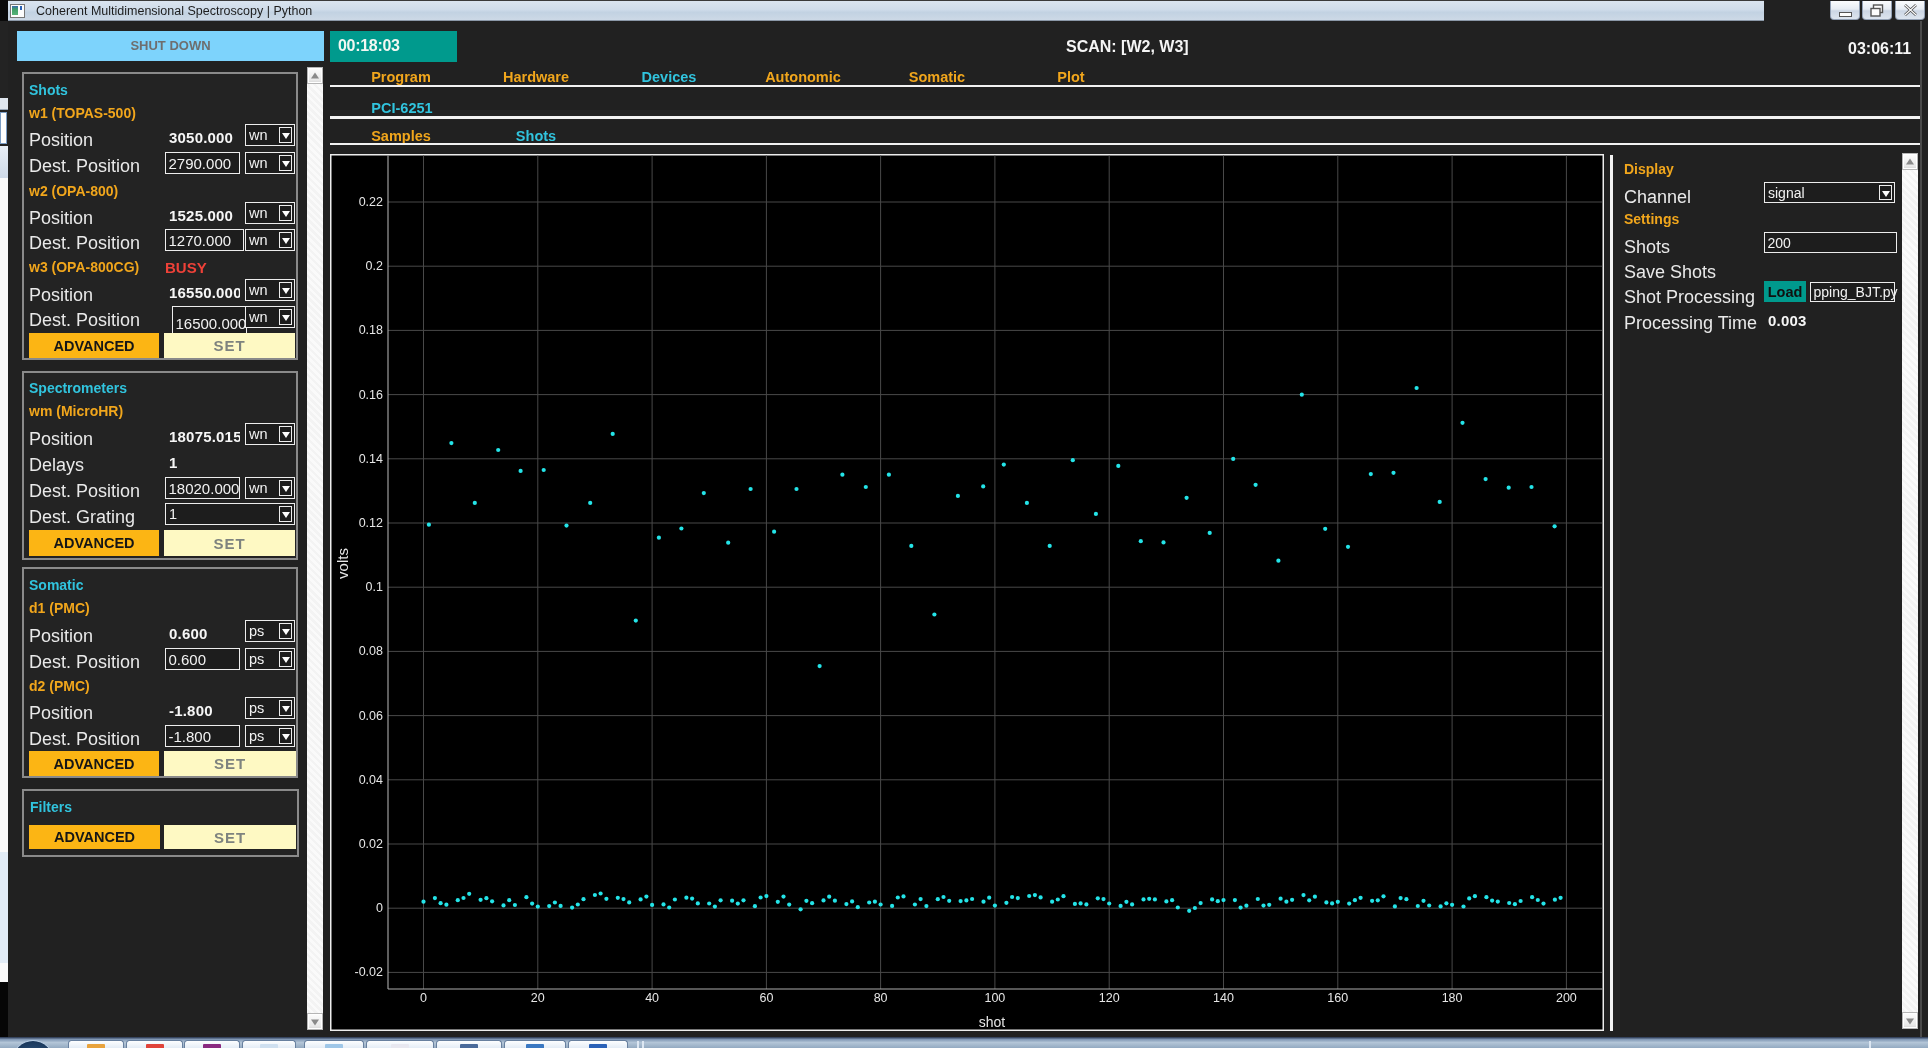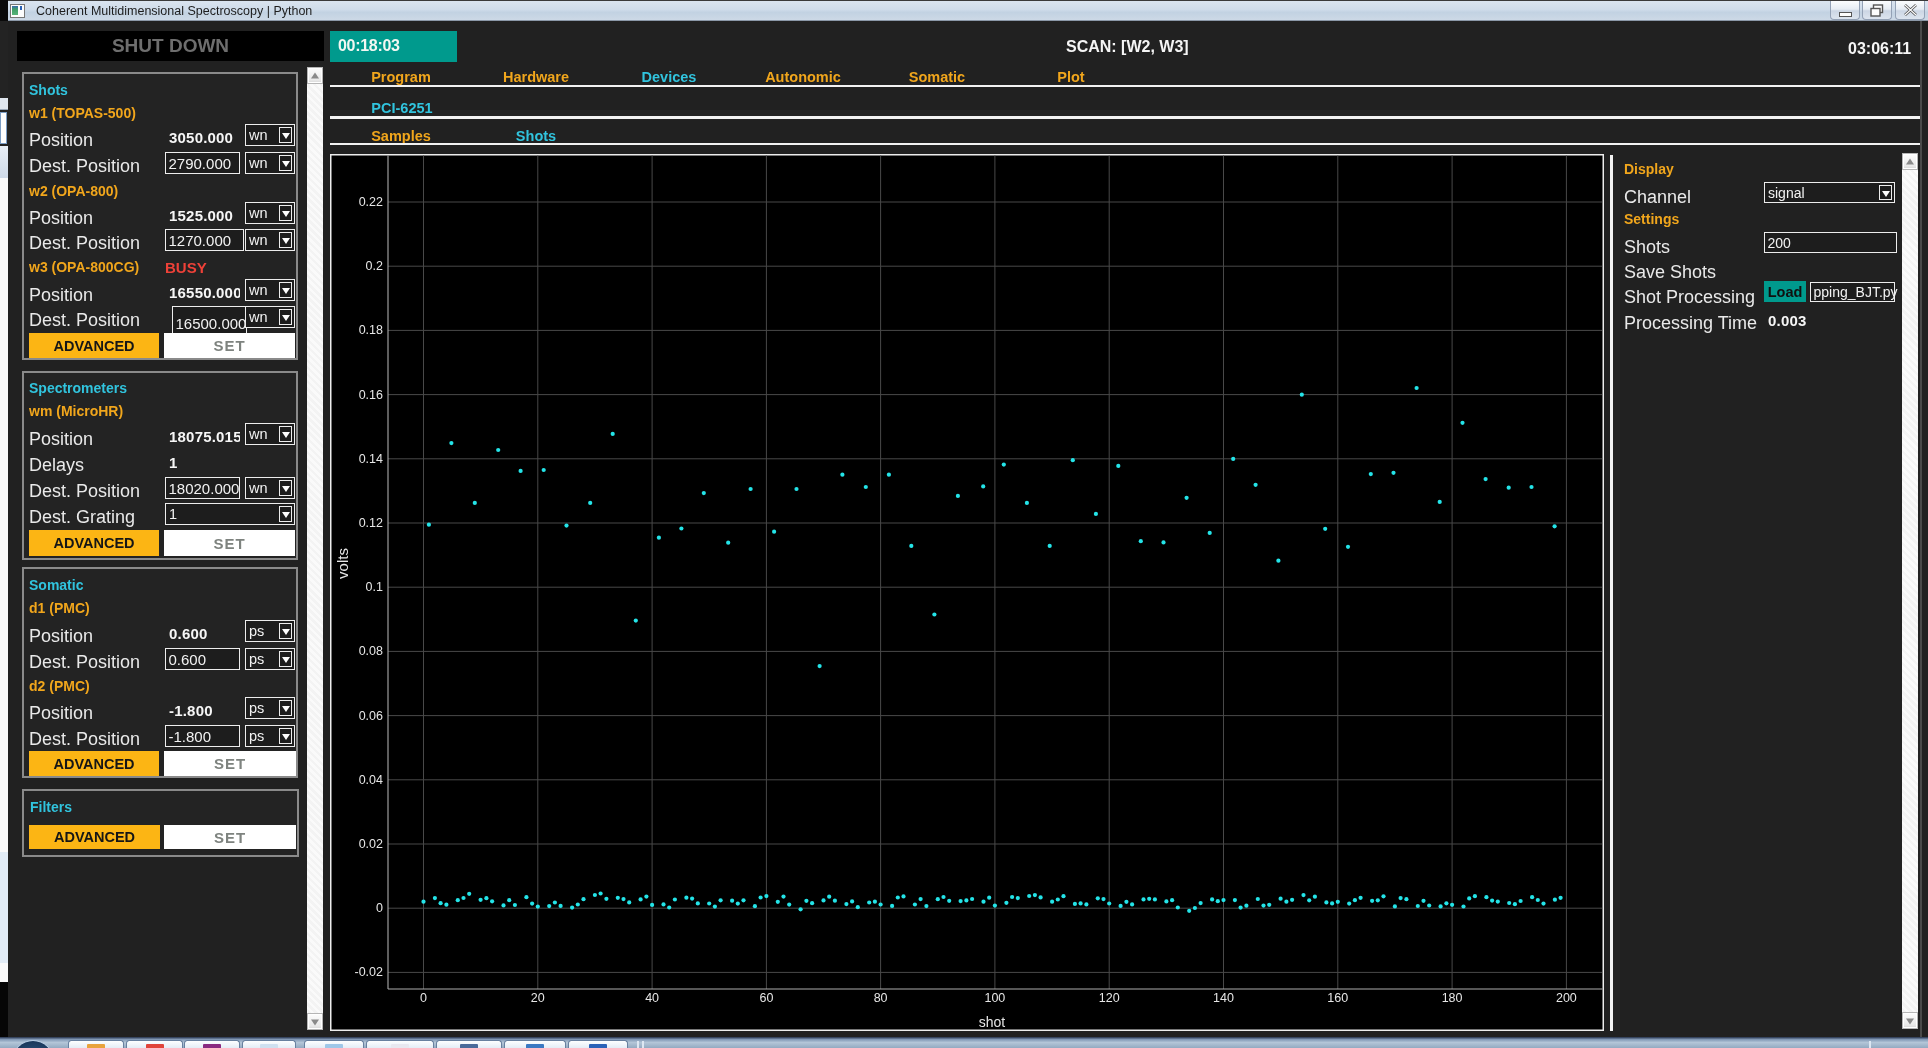--- a/index.html
+++ b/index.html
@@ -1,17 +1,17 @@
 <!DOCTYPE html>
 <html><head><meta charset="utf-8"><style>
 * { margin:0; padding:0; box-sizing:border-box; }
 html,body { width:1928px; height:1048px; overflow:hidden; background:#212121;
   font-family:"Liberation Sans", sans-serif; }
 #stage { position:relative; width:1928px; height:1048px; }
-#titlebar { position:absolute; left:0; top:0; width:1928px; height:21px;
+#titlebar { position:absolute; left:0; top:0; width:1764px; height:21px;
   background:linear-gradient(180deg,#dae4ef 0%,#cfdcea 45%,#c2d2e2 60%,#cdd9e6 100%);
   border-top:1px solid #3a3a3a; border-bottom:1px solid #8b98a8; }
 #tblack { position:absolute; left:0; top:0; width:8px; height:22px; background:#0a0a0a; }
 #ticon { position:absolute; left:10px; top:3px; width:15px; height:14px; background:#fdfdfd; border:1px solid #777; }
 #ticon div { position:absolute; left:1px; top:1px; width:6px; height:9px; background:linear-gradient(180deg,#3a6ab0 0%,#3f9e68 35%,#57b478 100%); }
 #ticon i { position:absolute; right:2px; top:1px; width:2px; height:4px; background:#2a62b8; }
 #ttext { position:absolute; left:36px; top:3px; font-size:12.5px; color:#1d1d1d; }
 .wbtn { position:absolute; top:0px; width:30px; height:19px;
   background:linear-gradient(180deg,#fbfdfe 0%,#e7edf4 45%,#ccd6e4 55%,#dde5ef 100%);
   border:1px solid #93a1b5; border-top:none; border-radius:0 0 4px 4px;
@@ -20,43 +20,43 @@
 .lwhite { position:absolute; background:#fafafa; }
 #taskbar { position:absolute; left:0; top:1037px; width:1928px; height:11px;
   background:linear-gradient(180deg,#23304a 0%,#8299b6 22%,#b3c5d7 50%,#a0b5ca 80%,#93a9c1 100%); }
 #orb { position:absolute; left:12px; top:3px; width:42px; height:21px; border-radius:50% 50% 0 0/100% 100% 0 0;
   background:radial-gradient(circle at 50% 130%, #8ec8f0 0%, #25476e 55%, #122b4a 100%);
   border:1.5px solid #b8cde4; border-bottom:none; }
 .tkb { position:absolute; top:3px; height:8px; background:linear-gradient(180deg,#fdfeff 0%,#e4edf6 100%);
   border:1px solid #68809f; border-bottom:none; border-radius:3.5px 3.5px 0 0; }
 .tki { width:18px; height:5px; margin:2.5px auto 0; border-radius:1px; }
 .tksep { position:absolute; top:4px; width:1.5px; height:7px; background:#dde7f2; }
-#shutdown { position:absolute; left:17px; top:31px; width:307px; height:30px; background:#000000;
-  color:#6e6e6e; font-weight:bold; font-size:19px; text-align:center; line-height:30px; }
+#shutdown { position:absolute; left:17px; top:31px; width:307px; height:30px; background:#7dd3fc;
+  color:#6e6e6e; font-weight:bold; font-size:13px; text-align:center; line-height:30px; }
 #timer { position:absolute; left:330px; top:31px; width:127px; height:31px; background:#009a8d;
   color:#f2f7f2; font-weight:bold; font-size:16px; line-height:30px; padding-left:8px; letter-spacing:-0.3px; }
 #scan { position:absolute; left:1066px; top:38px; color:#f5f5f5; font-weight:bold; font-size:16px; }
 #clock { position:absolute; left:1848px; top:40px; width:62px; text-align:left; color:#f5f5f5; font-weight:bold; font-size:16px; }
 .panel { position:absolute; border:2px solid #8a8a8a; background:#232323; }
 .hcyan { position:absolute; color:#31c4de; font-weight:bold; font-size:14px; }
 .hgold { position:absolute; color:#f1a61c; font-weight:bold; font-size:14px; }
 .busy { position:absolute; color:#ee4138; font-weight:bold; font-size:15px; }
 .lbl { position:absolute; color:#e9e9e9; font-size:18px; }
 .val { position:absolute; color:#f6f6f6; font-weight:bold; font-size:15px; letter-spacing:0.2px; }
 .clipw { width:71px; overflow:hidden; white-space:nowrap; }
 .inp { position:absolute; border:1.5px solid #ededed; background:#1d1d1d; }
 .inp span { position:absolute; left:2.5px; top:50%; transform:translateY(-50%); color:#f2f2f2; white-space:nowrap; }
 .cmb { position:absolute; border:1.5px solid #ededed; border-radius:0; background:#1d1d1d; }
 .cmb>span { position:absolute; top:50%; transform:translateY(-50%); color:#f2f2f2; }
 .cmb .arr { position:absolute; right:2px; top:2px; bottom:2px; width:13px; border:1.5px solid #ededed; background:#1d1d1d; }
 .cmb .arr i { position:absolute; left:50%; top:50%; transform:translate(-50%,-32%);
   border-left:4.5px solid transparent; border-right:4.5px solid transparent; border-top:6px solid #fdfdfd; }
 .badv { position:absolute; background:#fcb514; color:#161616; font-weight:bold; font-size:14.5px;
   text-align:center; display:flex; align-items:center; justify-content:center; }
-.bset { position:absolute; background:#ffffff; color:#7e837f; font-weight:bold; font-size:15px;
+.bset { position:absolute; background:#fef9c3; color:#7e837f; font-weight:bold; font-size:15px;
   display:flex; align-items:center; justify-content:center; letter-spacing:1px; }
 .bload { position:absolute; background:#009a8d; color:#101010; font-weight:bold; font-size:14.5px;
   display:flex; align-items:center; justify-content:center; }
 .tab { position:absolute; font-weight:bold; font-size:14.5px; text-align:center; }
 .tab.gold { color:#f1a61c; }
 .tab.cyan { color:#31c4de; }
 .tline { position:absolute; left:330px; width:1590px; height:2.5px; background:#f2f2f2; }
 .plot { position:absolute; left:330px; top:154px; }
 #vsep { position:absolute; left:1609.5px; top:155px; width:3px; height:876px; background:#f2f2f2; }
 .sbar { position:absolute; background:#f3f3f3;

